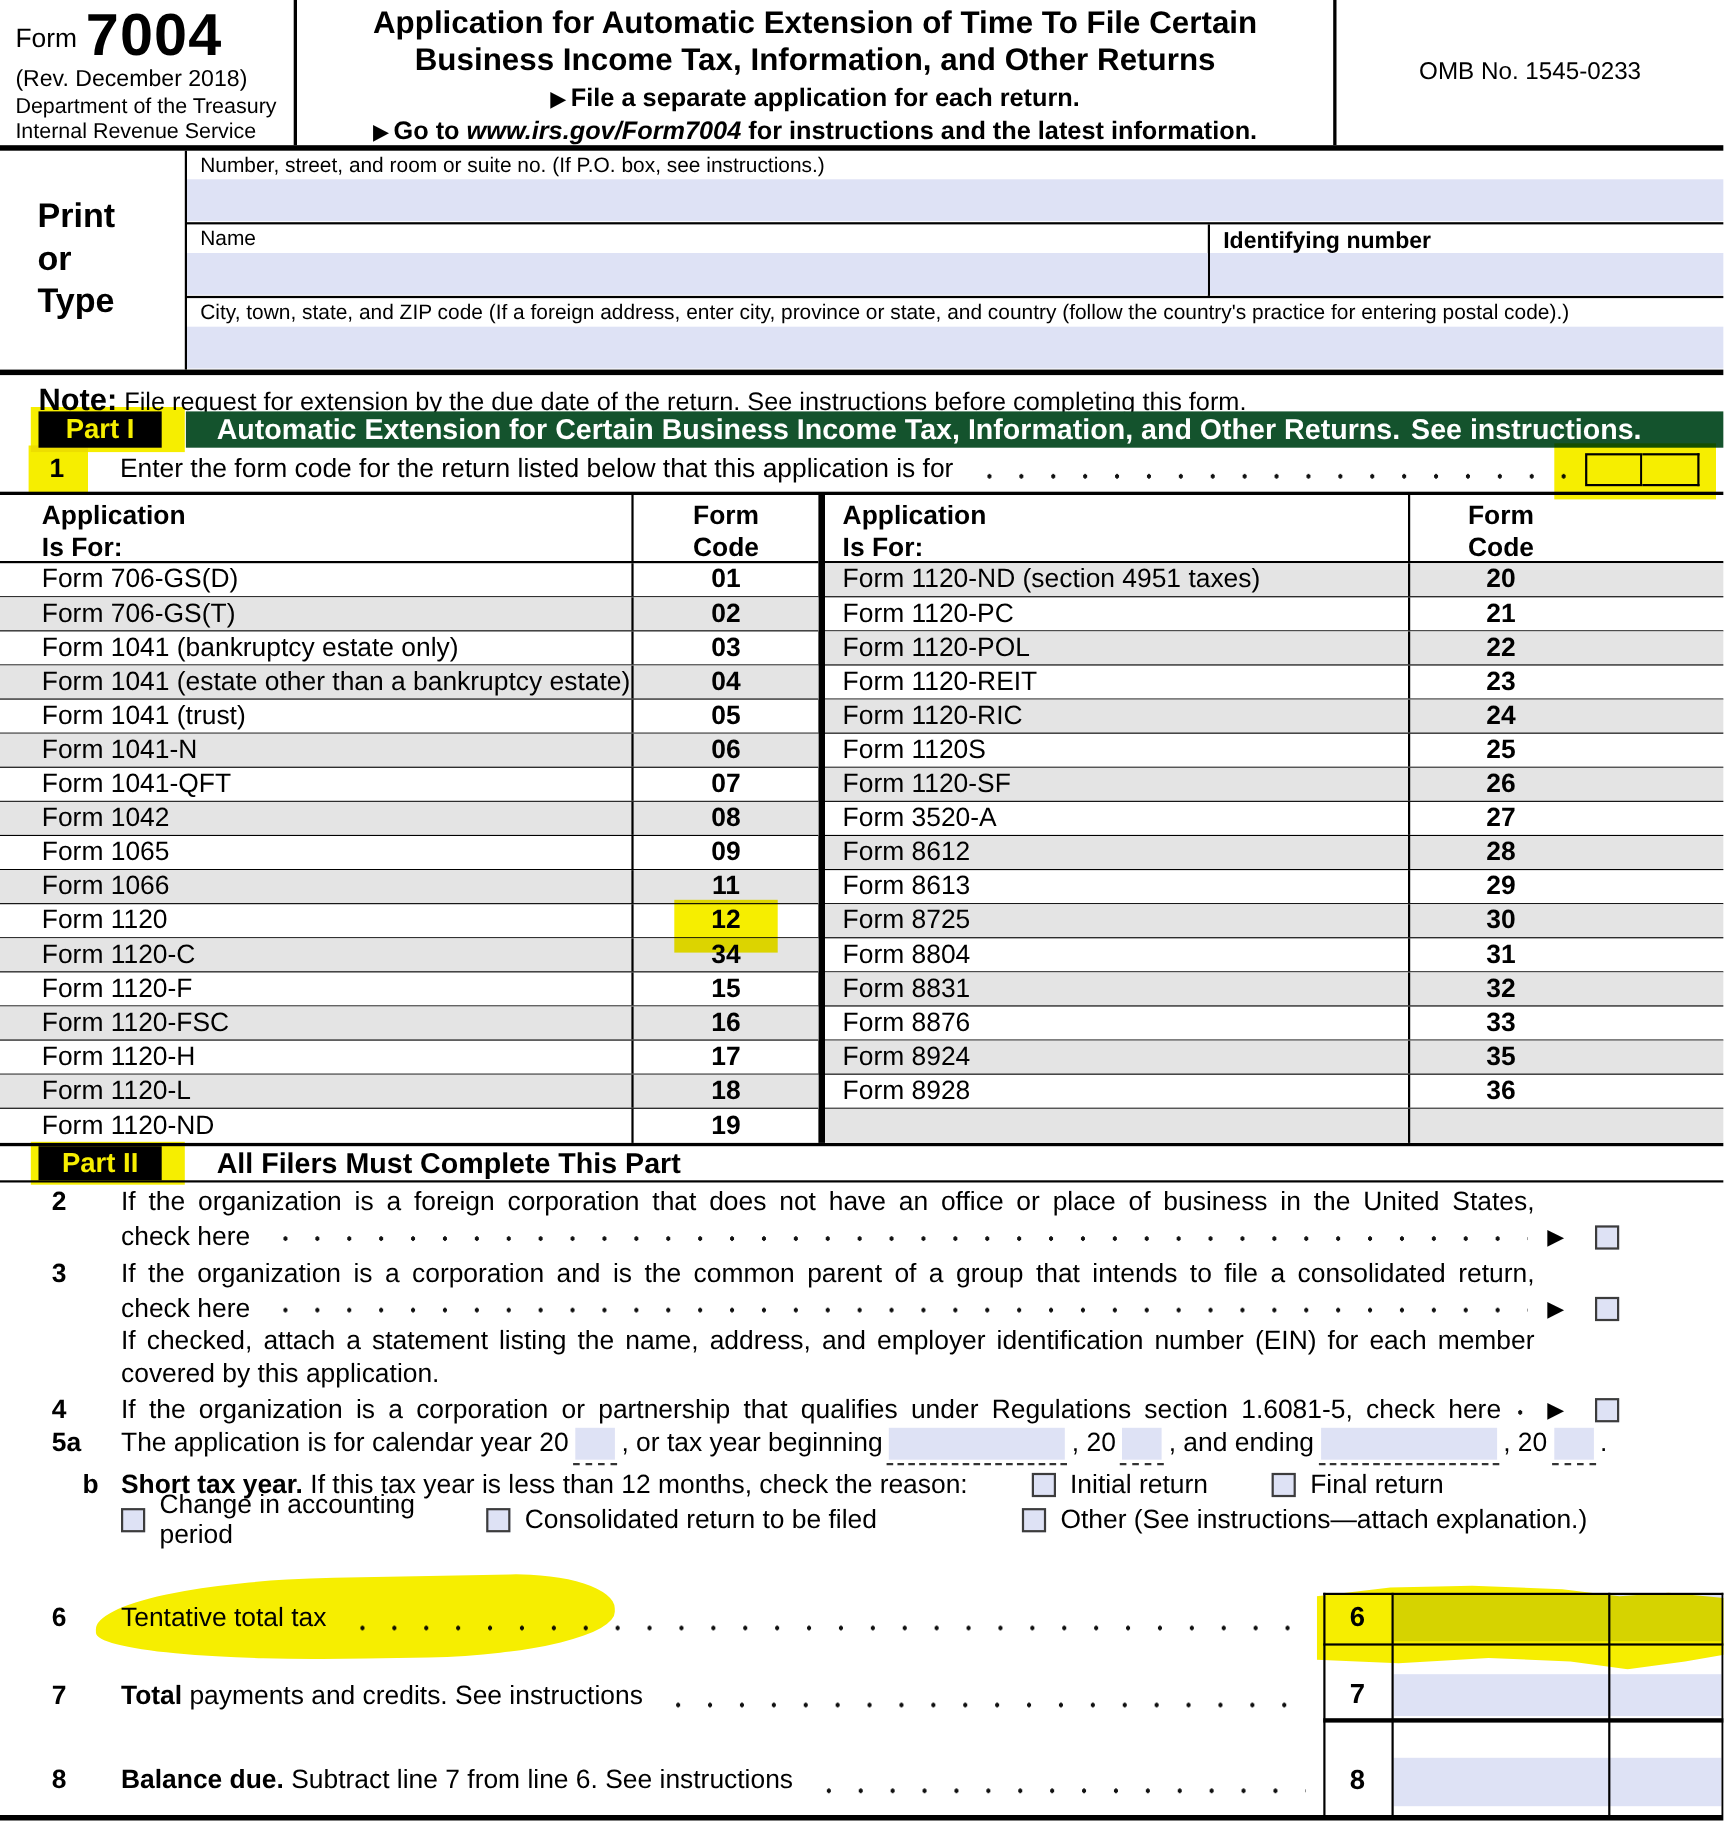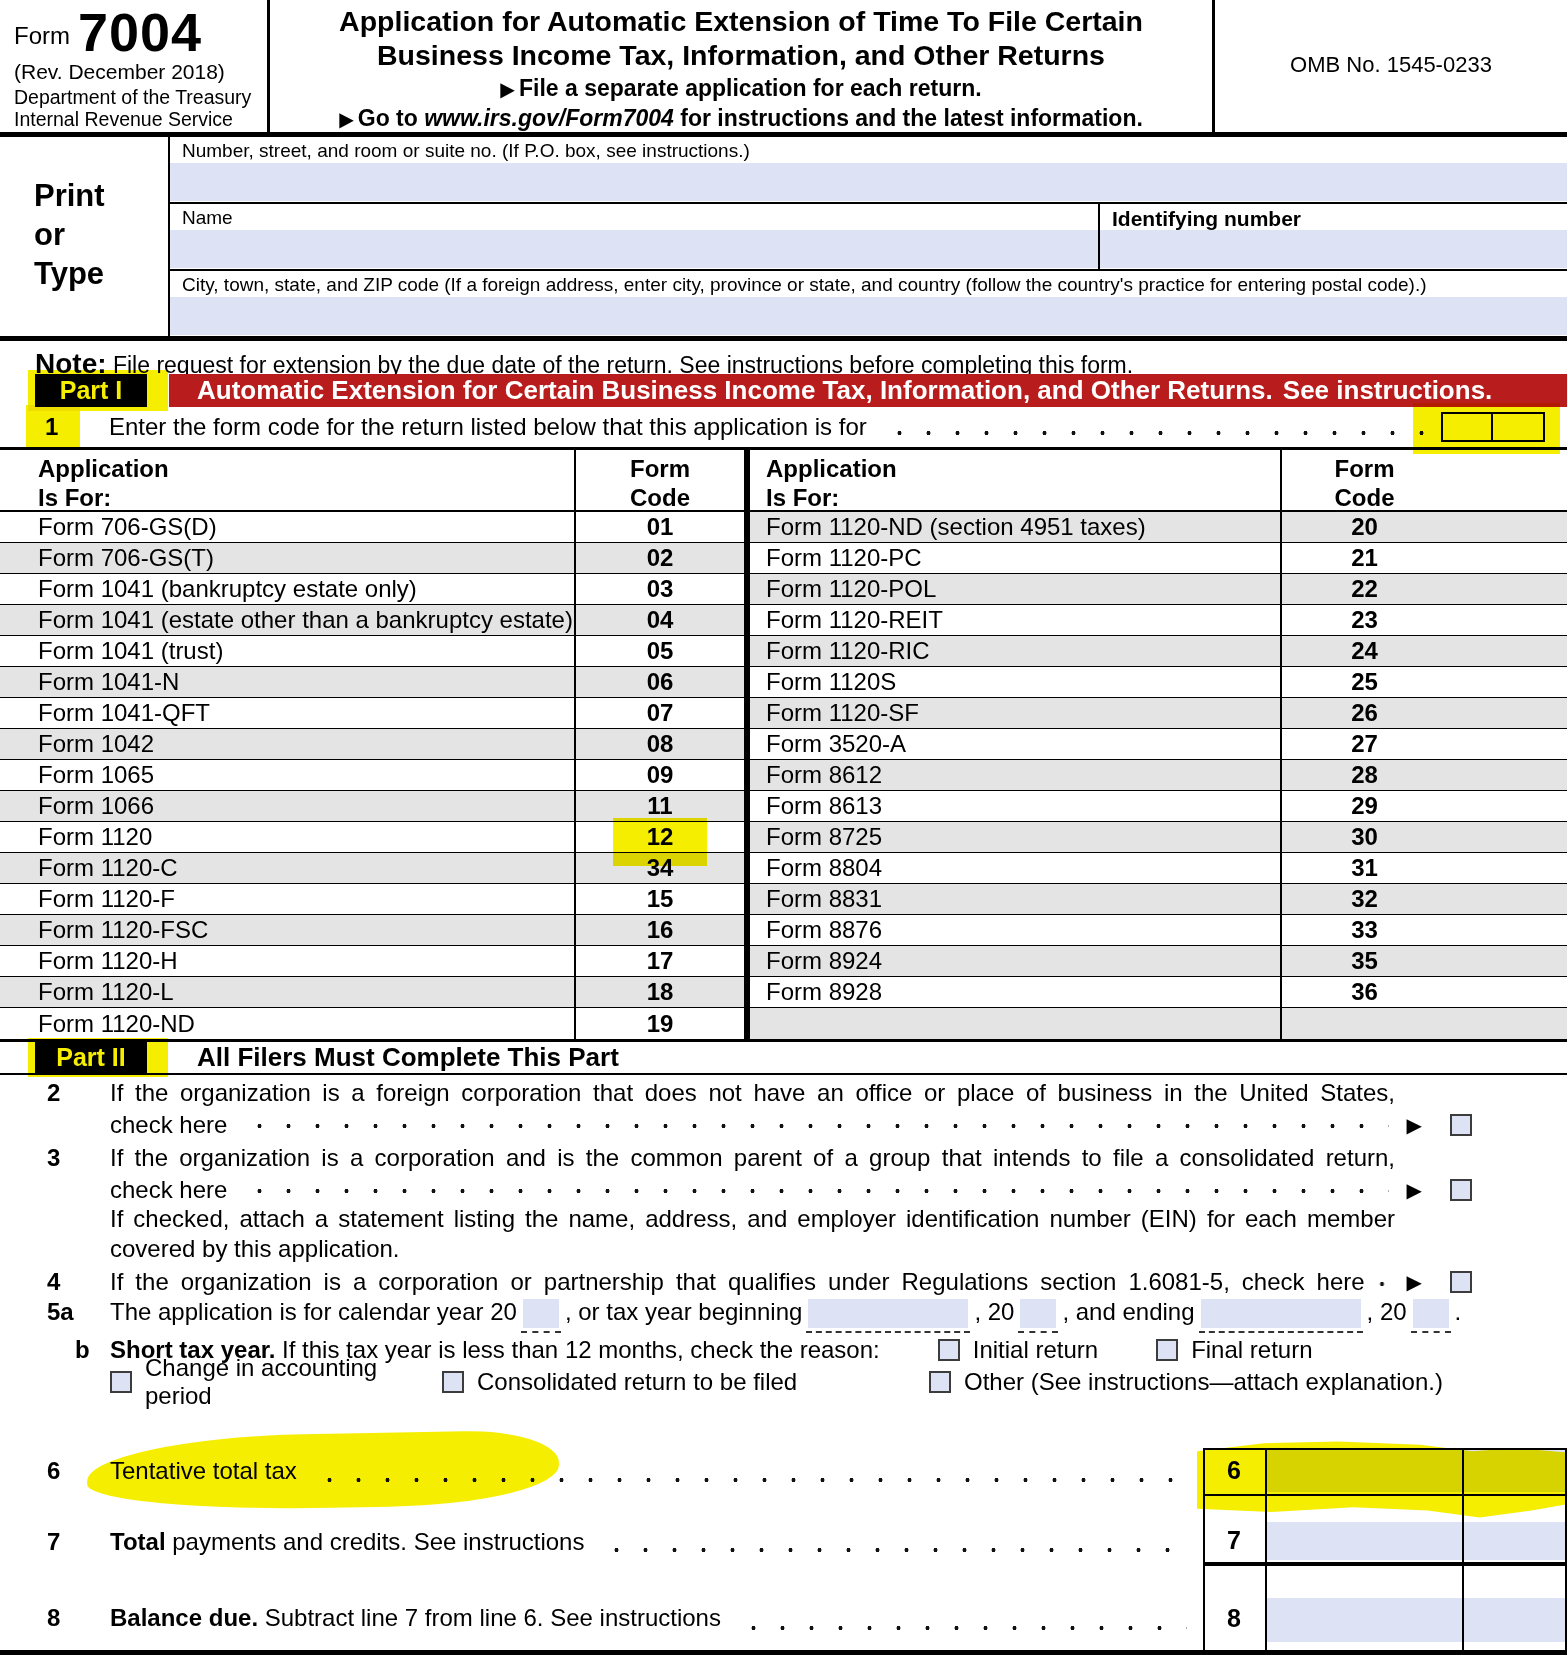--- a/index.html
+++ b/index.html
@@ -40,21 +40,21 @@
 
 .note{padding:7px 0 3px 35px;font-size:23px;height:33px}
 .note b{font-size:28px}
 
 
 .pbar{position:relative;display:flex;align-items:stretch;height:33px}
 .pbar-label{width:112px;margin-left:35px;background:#000;color:#fff;font-weight:bold;
   font-size:25px;display:flex;align-items:center;justify-content:center;flex:none}
 .pbar-gap{width:22px;flex:none}
 .pbar-rest{flex:1;font-size:26px;display:flex;align-items:center;padding-left:28px;white-space:nowrap}
-.p1bar .pbar-rest{background:#b91c1c;color:#fff}
+.p1bar .pbar-rest{background:#14532d;color:#fff}
 .p2bar{border-bottom:2px solid #000}
 .p2bar .pbar-rest{color:#000;font-weight:bold}
 .pbar-title{font-weight:bold}
 .pbar-suffix{font-weight:bold;margin-left:10px}
 
 
 .line1{display:flex;align-items:center;height:40px;padding-left:35px;position:relative;font-size:24px}
 .line1-no{width:44px;font-weight:bold;padding-left:10px}
 .line1-text{margin-left:30px;white-space:nowrap}
 .leader{flex:1;align-self:flex-end;height:8px;margin:0 10px 10px 14px;

